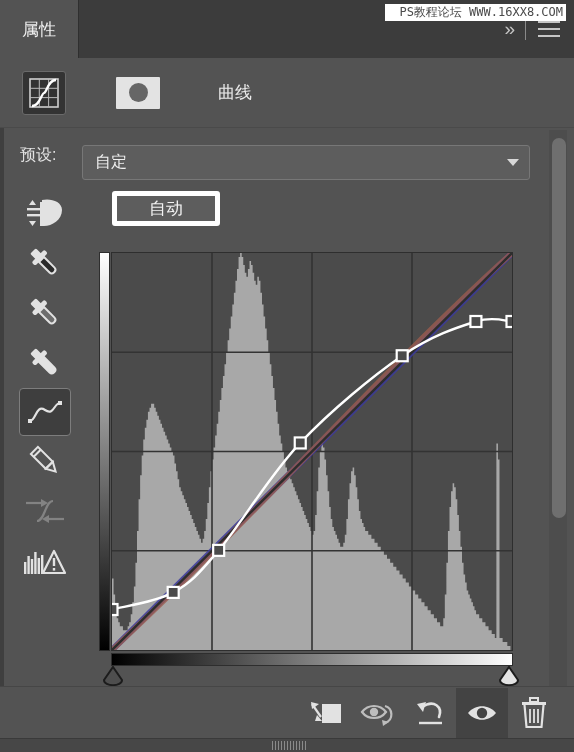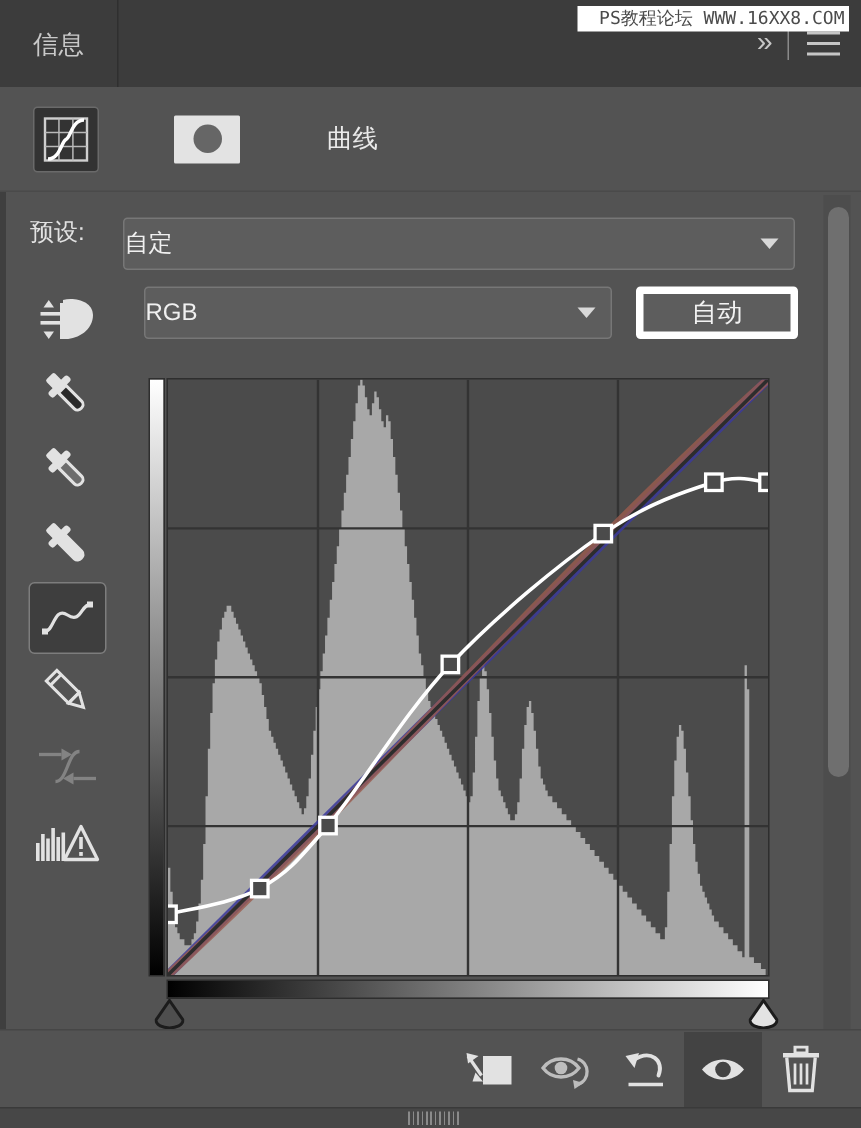--- a/index.html
+++ b/index.html
@@ -142,21 +142,21 @@
   }
   .dropdown {
     background: #5d5d5d;
     border: 1px solid #777777;
     border-radius: 3px;
     height: 35px;
     display: flex;
     align-items: center;
     justify-content: space-between;
     box-sizing: border-box;
-    padding: 0 10px 0 0;
+    padding: 0 10px 0 12px;
     color: #f0f0f0;
     font-size: 16px;
   }
   #preset-dd { width: 448px; }
   .chev-dn {
     width: 0; height: 0;
     border-left: 6px solid transparent;
     border-right: 6px solid transparent;
     border-top: 7px solid #d8d8d8;
     margin-left: 8px;
@@ -292,22 +292,22 @@
     position: absolute;
     left: 0; top: 58px;
     width: 4px; height: 628px;
     background: #3f3f3f;
   }
 </style>
 </head>
 <body>
 
 <div class="tabbar">
-  <div class="tab">
-    <span>信息</span>
+  <div class="tab active">
+    <span>属性</span>
   </div>
   <div class="tabspacer"></div>
   <div class="tabright">
     <div class="chev2">»</div>
     <div class="vdiv"></div>
     <div class="hamburger">
       <i></i>
         <i></i>
         <i></i>
     </div>
@@ -338,24 +338,20 @@
 
   <div class="preset-row">
     <div class="preset-label">预设:</div>
     <div class="dropdown" id="preset-dd">
       <span>自定</span>
       <span class="chev-dn"></span>
     </div>
   </div>
 
   <div class="channel-row">
-    <div class="dropdown" id="channel-dd">
-      <span>RGB</span>
-      <span class="chev-dn"></span>
-    </div>
     <div class="auto-btn">
       <span>自动</span>
     </div>
   </div>
 
   <div class="tools">
 
     <div class="tool">
       <svg width="42" height="34" viewBox="0 0 42 34">
         <path d="M18 4 C26 2, 38 5, 38 14 C38 24, 28 30, 20 30 L20 20 L18 20 Z" fill="#e2e2e2"></path>

